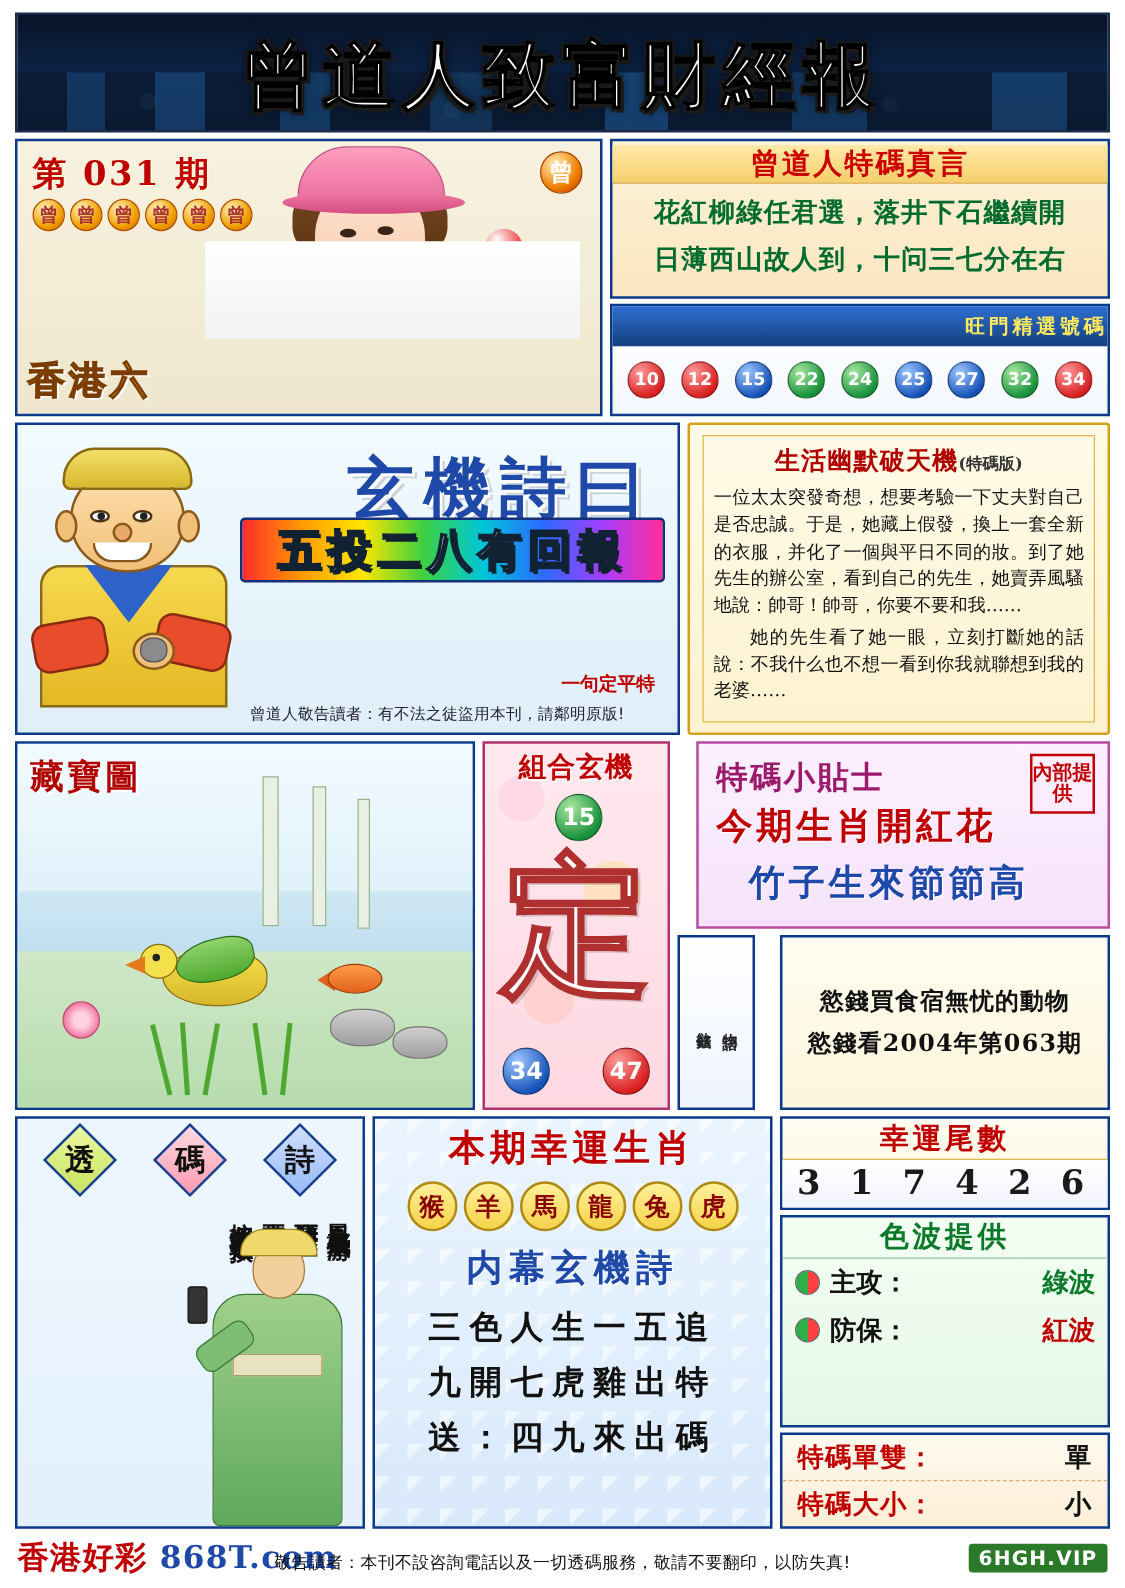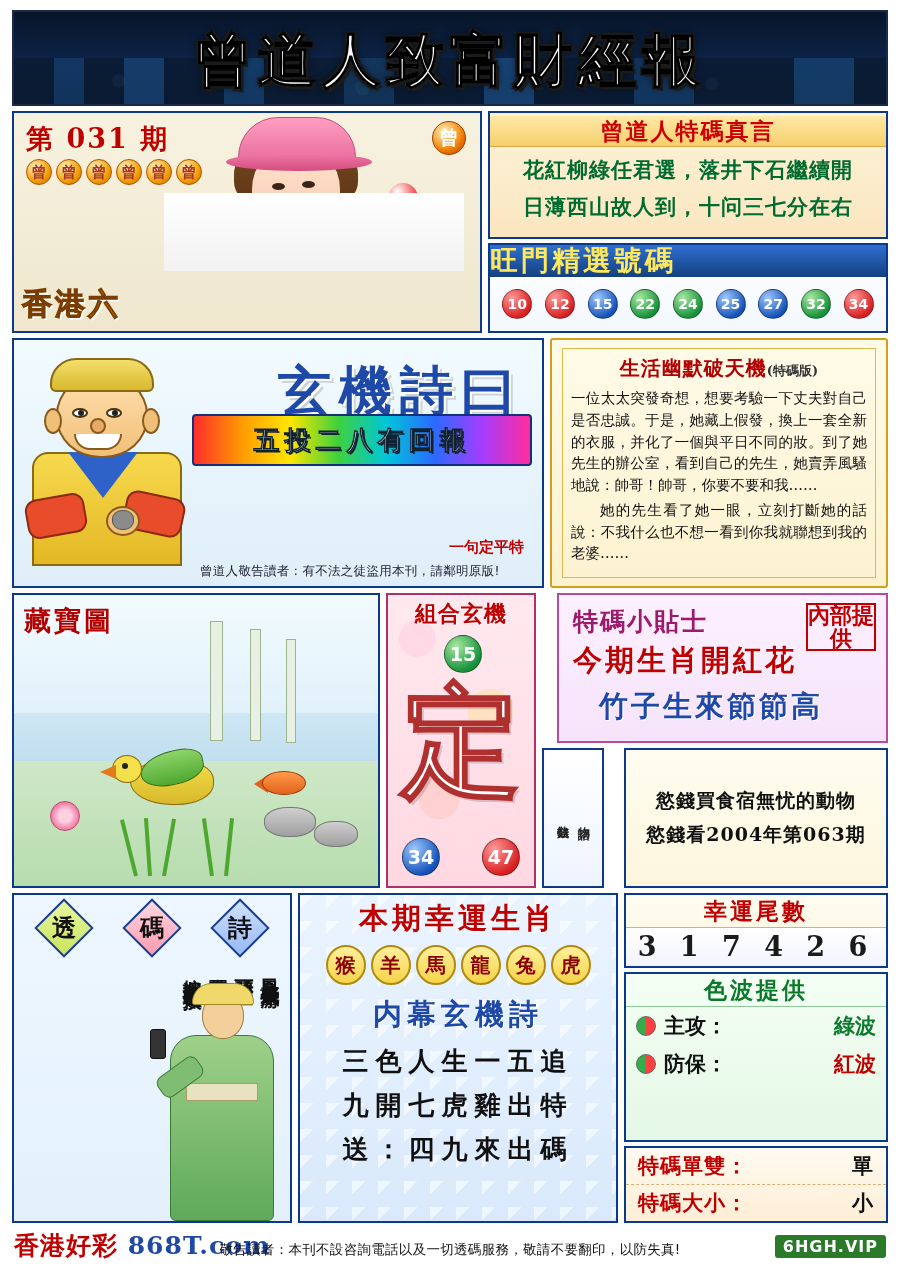--- a/index.html
+++ b/index.html
@@ -135,22 +135,22 @@
   .panelA .vs {
     color:#006b2f; font-size:21px; font-weight:bold; letter-spacing:1px; margin-top:9px;
     font-family:"DejaVu Serif","Liberation Serif",serif;
   }
   .panelB {
     border:2px solid #0b3a8a; background:linear-gradient(180deg,#ffffff,#f3f8ff);
     flex:1; display:flex; flex-direction:column;
   }
   .panelB .ttl {
     background:linear-gradient(180deg,#2f6fd0,#14407f);
-    color:#ffe85c; font-size:28px; font-weight:bold; letter-spacing:3px;
-    text-align:left; line-height:32px;
+    color:#ffe85c; font-size:16px; font-weight:bold; letter-spacing:3px;
+    text-align:right; line-height:32px;
     font-family:"DejaVu Serif","Liberation Serif",serif;
   }
   .numRow { flex:1; display:flex; align-items:center; justify-content:space-around; padding:0 6px; }
   .num {
     width:30px;height:30px;border-radius:50%;
     display:flex;align-items:center;justify-content:center;
     font-size:14px;font-weight:bold;color:#fff;border:1px solid rgba(0,0,0,.35);
   }
   .n-red{background:radial-gradient(circle at 32% 28%,#ff9a9a,#d81f1f 72%);}
   .n-blue{background:radial-gradient(circle at 32% 28%,#9fc7ff,#1552b8 72%);}
@@ -186,21 +186,21 @@
     font-family:"DejaVu Serif","Liberation Serif",serif;
     text-shadow:2px 2px 0 #fff, 4px 4px 0 rgba(0,0,0,.15);
   }
   .rainbow {
     position:absolute; left:178px; top:74px; width:340px; height:52px;
     background:linear-gradient(90deg,#ff2d2d,#ff9b00,#ffe600,#3ed13e,#00c6d8,#2a6bff,#a43dff,#ff2d9b);
     border:2px solid #15307a; border-radius:4px;
     display:flex; align-items:center; justify-content:center;
   }
   .rainbow span {
-    font-size:26px;font-weight:normal;letter-spacing:5px;color:#ffffff;
+    font-size:35px;font-weight:bold;letter-spacing:5px;color:#ffffff;
     font-family:"DejaVu Serif","Liberation Serif",serif;
     -webkit-text-stroke:1.5px #123; text-shadow:2px 2px 0 #123;
   }
   .poemSub {
     position:absolute; right:18px; top:198px; font-size:15px; color:#c00000; font-weight:bold;
     font-family:"DejaVu Serif","Liberation Serif",serif;
   }
   .poemWarn {
     position:absolute; left:186px; bottom:6px; font-size:12.5px; color:#223; letter-spacing:.3px;
   }
@@ -289,22 +289,22 @@
     font-size:25px;font-weight:bold;color:#9b1a6b;letter-spacing:2px;
     font-family:"DejaVu Serif","Liberation Serif",serif;
   }
   .tipsLine1, .tipsLine2 {
     position:absolute; left:14px; font-size:29px;font-weight:bold;color:#c00000;letter-spacing:3px;
     font-family:"DejaVu Serif","Liberation Serif",serif; text-shadow:1px 1px 0 #fff;
   }
   .tipsLine1{top:46px}
   .tipsLine2{top:92px; left:40px; color:#1f49a8;}
   .stampBox {
-    position:absolute; right:10px; top:8px; width:70px;height:48px;
-    border:2px solid #c00000; color:#c00000; font-size:22px; font-weight:bold;
+    position:absolute; right:10px; top:8px; width:52px;height:48px;
+    border:2px solid #c00000; color:#c00000; font-size:16px; font-weight:bold;
     display:flex; flex-wrap:wrap; align-content:center; justify-content:center;
     line-height:1.05; text-align:center;
     font-family:"DejaVu Serif","Liberation Serif",serif;
   }
   .moneyRow { display:flex; gap:20px; flex:1; }
   .moneyLabel {
     width:62px; border:2px solid #0b3a8a; background:linear-gradient(180deg,#fff,#eef4ff);
     display:flex; align-items:center; justify-content:center; gap:4px;
     font-size:12px; font-weight:bold; color:#222; letter-spacing:1px;
   }

